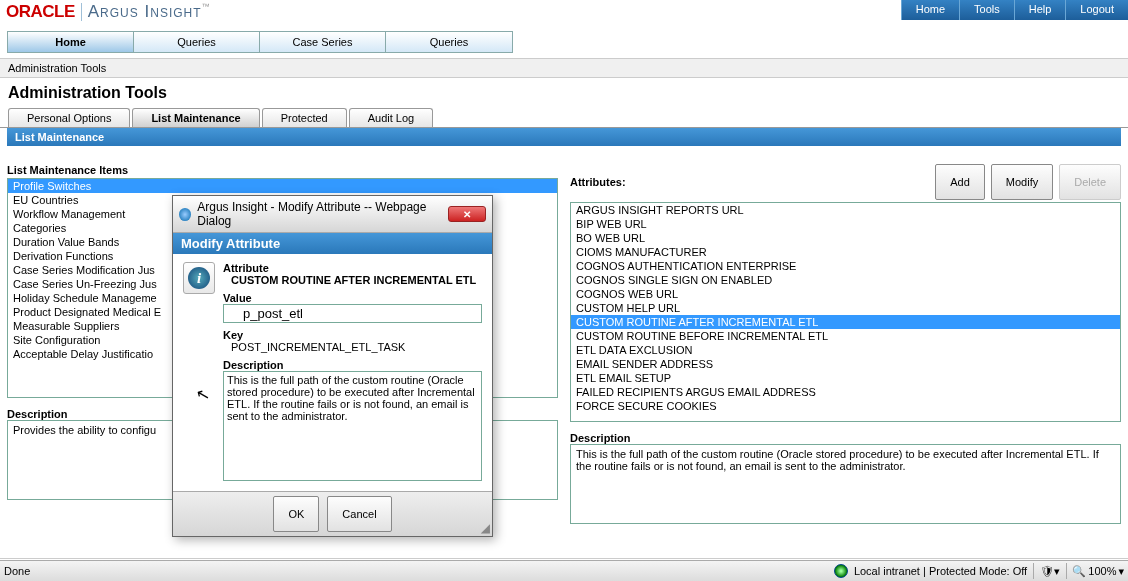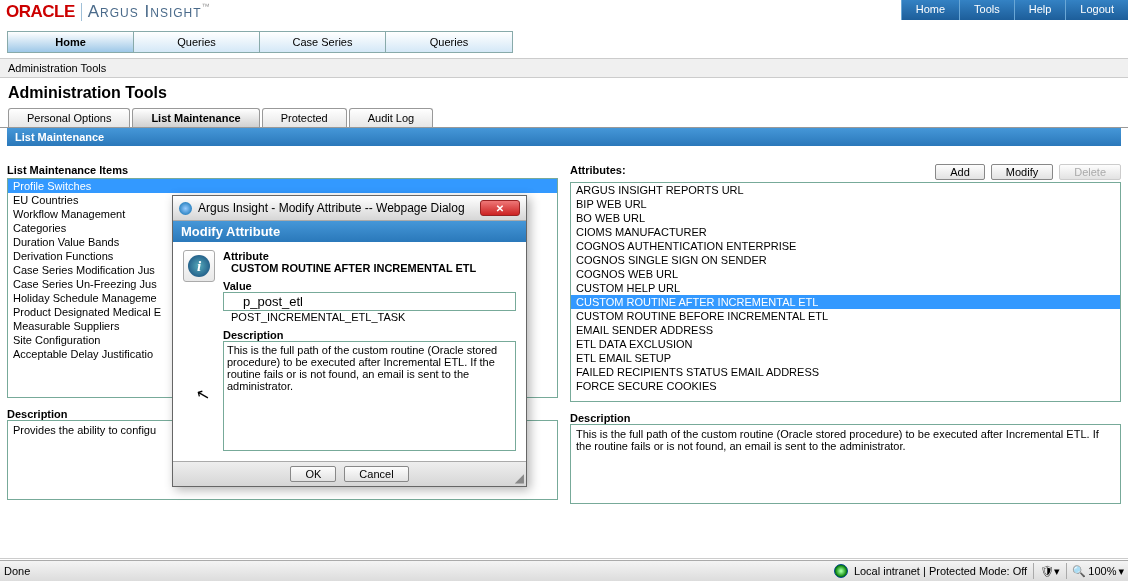--- a/index.html
+++ b/index.html
@@ -18,37 +18,37 @@
 .mainnav .tab:last-child { border-right: none; }
 .mainnav .tab.active { background: linear-gradient(#fff,#9ec8e8); font-weight: bold; }
 .breadcrumb { padding: 3px 8px; font-size: 11px; background: #f0f0f0; border-top: 1px solid #ccc; border-bottom: 1px solid #ccc; }
 .page-title { font-size: 16px; font-weight: bold; padding: 6px 8px; }
 .subtabs { display: flex; padding: 0 8px; border-bottom: 1px solid #999; }
 .subtab { border: 1px solid #999; border-bottom: none; background: linear-gradient(#fff,#e6e6e6); padding: 3px 18px; margin-right: 2px; font-size: 11px; cursor: pointer; border-radius: 3px 3px 0 0; }
 .subtab.active { background: linear-gradient(#fff,#d0d0d0); font-weight: bold; }
 .section-hdr { background: linear-gradient(#4597d8,#2a78ba); color: #fff; font-weight: bold; padding: 3px 8px; margin: 0 7px; font-size: 11px; }
 .content { display: flex; margin: 0 7px; gap: 12px; padding-top: 16px; }
 .col { flex: 1; display: flex; flex-direction: column; }
-.col-hdr { font-weight: bold; font-size: 11px; padding: 2px 0; display: flex; justify-content: space-between; }
+.col-hdr { font-weight: bold; font-size: 11px; padding: 2px 0; display: flex; justify-content: space-between; align-items: center; }
 .btns { display: flex; gap: 6px; }
-.btn { background: linear-gradient(#fdfdfd,#e2e2e2); border: 1px solid #888; padding: 1px 14px; font-size: 11px; cursor: pointer; border-radius: 2px; }
+.btn { background: linear-gradient(#fdfdfd,#e2e2e2); border: 1px solid #888; padding: 11px 14px; font-size: 11px; cursor: pointer; border-radius: 2px; }
 .btn:disabled { color: #aaa; border-color: #ccc; }
 .listbox { border: 1px solid #7a9; background: #fff; height: 220px; overflow-y: scroll; font-size: 11px; }
 .listbox .item { padding: 1px 5px; cursor: pointer; white-space: nowrap; }
 .listbox .item.selected { background: #3399ff; color: #fff; }
 .desc-lbl { font-weight: bold; font-size: 11px; margin-top: 10px; }
 .desc-box { border: 1px solid #7a9; background: #fff; height: 80px; padding: 3px 5px; font-size: 11px; overflow-y: scroll; }
 .footer-line { position: absolute; bottom: 22px; left: 0; right: 0; border-top: 1px solid #ccc; }
 .statusbar { position: absolute; bottom: 0; left: 0; right: 0; height: 21px; background: linear-gradient(#f4f4f4,#dcdcdc); border-top: 1px solid #aaa; display: flex; justify-content: space-between; align-items: center; font-size: 11px; padding: 0 4px; }
 .status-right { display: flex; align-items: center; gap: 6px; }
 .status-sep { width:1px; height:16px; background:#aaa; }
 .zoom { display:flex; align-items:center; gap:2px; }
 
 
-.dialog { position: absolute; left: 172px; top: 195px; width: 355px; background: #f4f4f4; border: 1px solid #666; box-shadow: 3px 3px 10px rgba(0,0,0,0.3); }
+.dialog { position: absolute; left: 172px; top: 195px; width: 321px; background: #f4f4f4; border: 1px solid #666; box-shadow: 3px 3px 10px rgba(0,0,0,0.3); }
 .dlg-title { background: linear-gradient(#fff,#d6d6d6); padding: 4px 6px; display: flex; align-items: center; justify-content: space-between; font-size: 12px; border-bottom:1px solid #aaa; }
 .dlg-title .left { display:flex; align-items:center; gap:6px; }
 .dlg-close { background: linear-gradient(#e77,#c22); color:#fff; border:1px solid #922; width:40px; height:16px; border-radius:3px; display:flex; align-items:center; justify-content:center; font-weight:bold; cursor:pointer; font-size:10px; }
 .dlg-sub { background: linear-gradient(#4597d8,#2a78ba); color:#fff; font-weight:bold; padding:3px 8px; font-size:13px; }
 .dlg-body { background:#fff; padding:8px 10px; display:flex; gap:8px; }
 .info-icon { width:32px; height:32px; border:1px solid #aaa; border-radius:3px; background: linear-gradient(#fff,#e8e8e8); display:flex; align-items:center; justify-content:center; flex-shrink:0; }
 .info-icon .i { width:22px; height:22px; border-radius:50%; background: radial-gradient(#5ab,#147); color:#fff; font-family: Georgia, serif; font-style:italic; font-weight:bold; display:flex; align-items:center; justify-content:center; font-size:15px; }
 .dlg-fields { flex:1; font-size:11px; }
 .dlg-fields .lbl { font-weight:bold; margin-top:6px; }
 .dlg-fields .lbl:first-child { margin-top:0; }
@@ -131,29 +131,29 @@
         <button class="btn">Modify</button>
         <button class="btn" disabled="">Delete</button>
       </span>
     </div>
     <div class="listbox" id="right-list">
         <div class="item">ARGUS INSIGHT REPORTS URL</div>
         <div class="item">BIP WEB URL</div>
         <div class="item">BO WEB URL</div>
         <div class="item">CIOMS MANUFACTURER</div>
         <div class="item">COGNOS AUTHENTICATION ENTERPRISE</div>
-        <div class="item">COGNOS SINGLE SIGN ON SENDER</div>
+        <div class="item">COGNOS SINGLE SIGN ON ENABLED</div>
         <div class="item">COGNOS WEB URL</div>
         <div class="item">CUSTOM HELP URL</div>
         <div class="item selected">CUSTOM ROUTINE AFTER INCREMENTAL ETL</div>
         <div class="item">CUSTOM ROUTINE BEFORE INCREMENTAL ETL</div>
+        <div class="item">ETL DATA EXCLUSION</div>
         <div class="item">EMAIL SENDER ADDRESS</div>
-        <div class="item">ETL DATA EXCLUSION</div>
         <div class="item">ETL EMAIL SETUP</div>
-        <div class="item">FAILED RECIPIENTS STATUS EMAIL ADDRESS</div>
+        <div class="item">FAILED RECIPIENTS ARGUS EMAIL ADDRESS</div>
         <div class="item">FORCE SECURE COOKIES</div>
       </div>
     <div class="desc-lbl">Description</div>
     <div class="desc-box">This is the full path of the custom routine (Oracle stored procedure) to be executed after Incremental ETL. If the routine fails or is not found, an email is sent to the administrator.</div>
   </div>
 </div>
 
 <div class="dialog">
   <div class="dlg-title">
     <span class="left">
@@ -165,20 +165,21 @@
   <div class="dlg-sub">Modify Attribute</div>
   <div class="dlg-body">
     <div class="info-icon">
         <div class="i">i</div>
       </div>
     <div class="dlg-fields">
       <div class="lbl">Attribute</div>
       <div class="val">CUSTOM ROUTINE AFTER INCREMENTAL ETL</div>
       <div class="lbl">Value</div>
       <input type="text" value="p_post_etl" style="">
+      <div class="lbl">Key</div>
       <div class="val-plain">POST_INCREMENTAL_ETL_TASK</div>
       <div class="lbl">Description</div>
       <textarea readonly="" style="">This is the full path of the custom routine (Oracle stored procedure) to be executed after Incremental ETL. If the routine fails or is not found, an email is sent to the administrator.</textarea>
     </div>
   </div>
   <div class="dlg-footer">
     <button class="btn">OK</button>
     <button class="btn">Cancel</button>
     <span class="resize">◢</span>
   </div>

